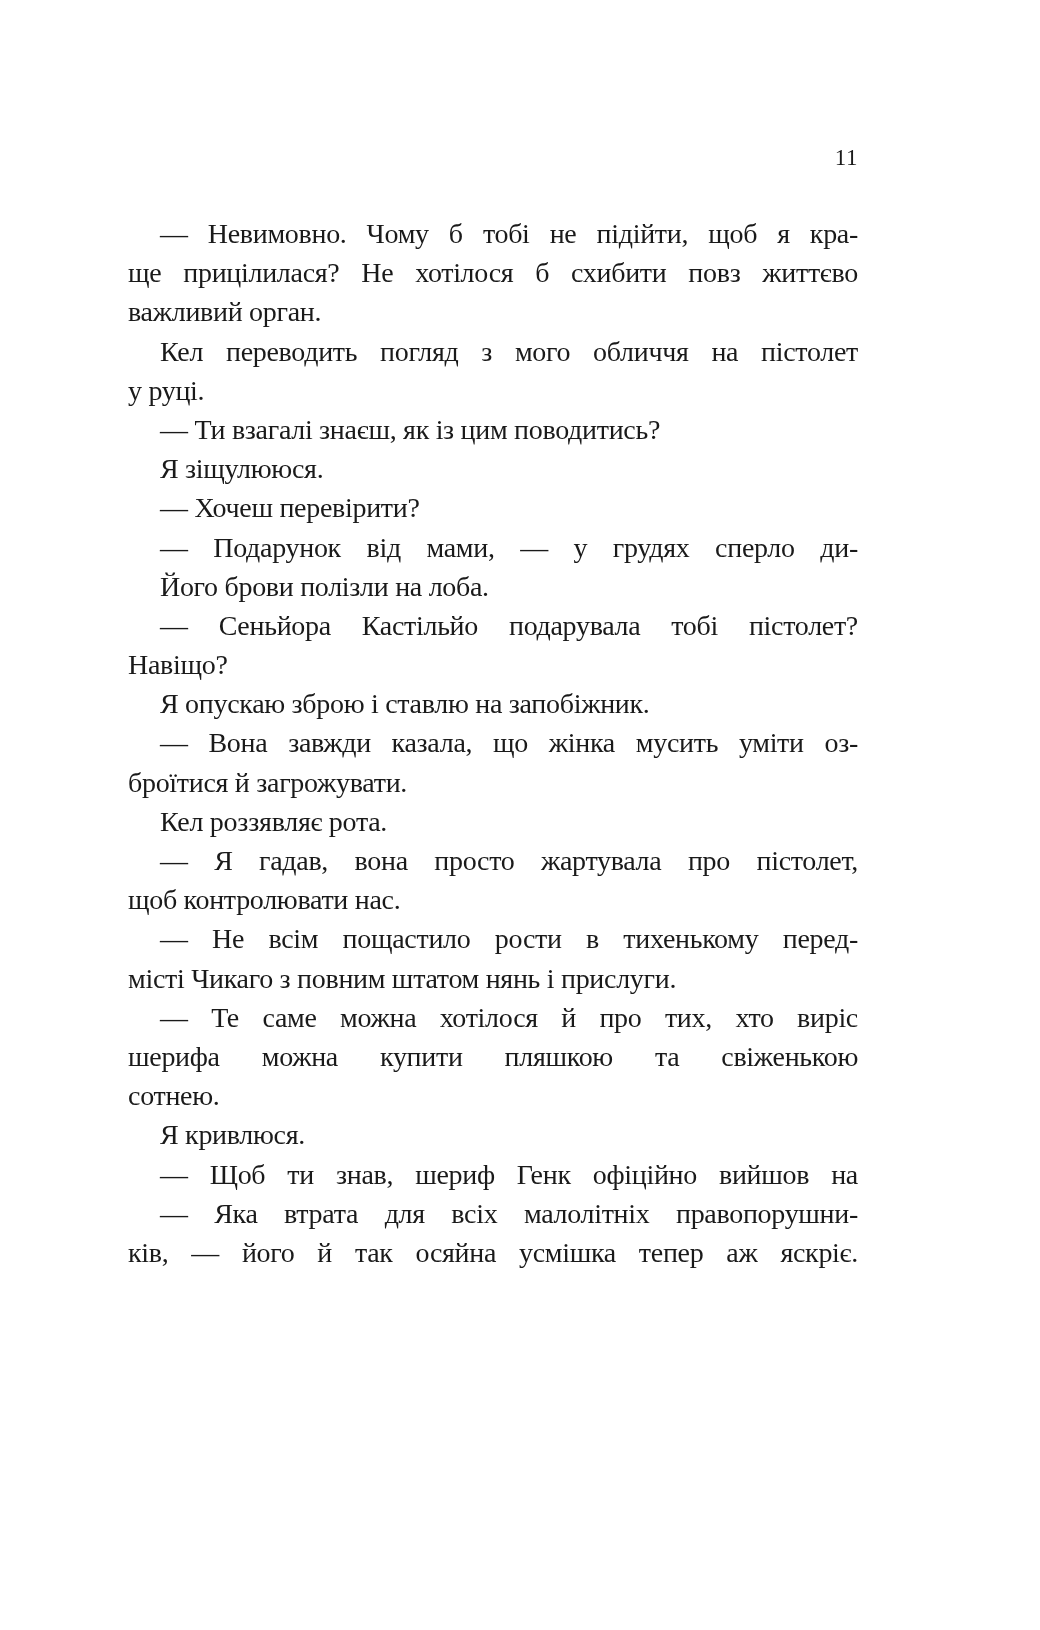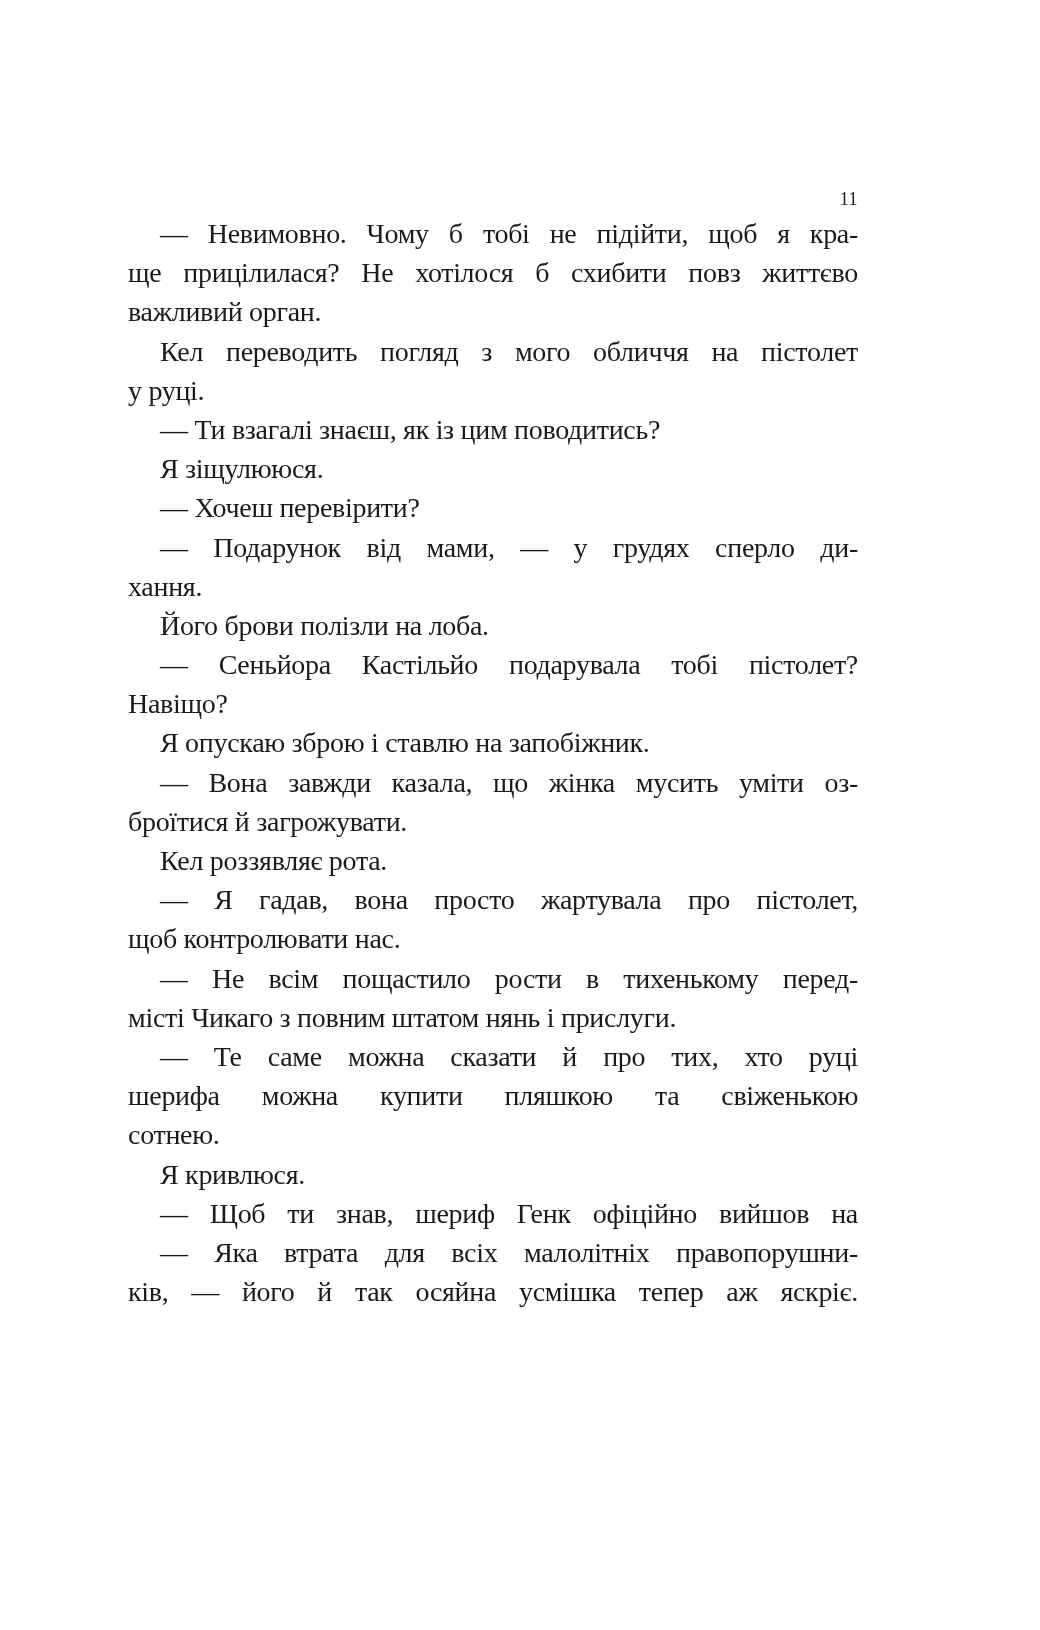--- a/index.html
+++ b/index.html
@@ -19,24 +19,23 @@
     position: absolute;
     inset: 0;
     background: #ffffff;
   }
   .page-number {
     position: absolute;
     left: 128px;
     top: 143px;
     width: 730px;
     text-align: right;
-    font-size: 18px;
+    font-size: 23px;
     line-height: 30px;
     letter-spacing: 0.5px;
-    margin-top: 41px;
   }
   .text-block {
     position: absolute;
     left: 128px;
     top: 214px;
     width: 730px;
   }
   .ln {
     font-size: 28px;
     line-height: 39.2px;
@@ -63,33 +62,32 @@
   <div class="text-block">
     <div class="ln ind j">— Невимовно. Чому б тобі не підійти, щоб я кра-</div>
     <div class="ln j">ще прицілилася? Не хотілося б схибити повз життєво</div>
     <div class="ln">важливий орган.</div>
     <div class="ln ind j">Кел переводить погляд з мого обличчя на пістолет</div>
     <div class="ln">у руці.</div>
     <div class="ln ind">— Ти взагалі знаєш, як із цим поводитись?</div>
     <div class="ln ind">Я зіщулююся.</div>
     <div class="ln ind">— Хочеш перевірити?</div>
     <div class="ln ind j">— Подарунок від мами, — у грудях сперло ди-</div>
-    <div class="ln">хання.</div>
     <div class="ln ind">Його брови полізли на лоба.</div>
     <div class="ln ind j">— Сеньйора Кастільйо подарувала тобі пістолет?</div>
     <div class="ln">Навіщо?</div>
     <div class="ln ind">Я опускаю зброю і ставлю на запобіжник.</div>
     <div class="ln ind j">— Вона завжди казала, що жінка мусить уміти оз-</div>
     <div class="ln">броїтися й загрожувати.</div>
     <div class="ln ind">Кел роззявляє рота.</div>
     <div class="ln ind j">— Я гадав, вона просто жартувала про пістолет,</div>
     <div class="ln">щоб контролювати нас.</div>
     <div class="ln ind j">— Не всім пощастило рости в тихенькому перед-</div>
     <div class="ln">місті Чикаго з повним штатом нянь і прислуги.</div>
-    <div class="ln ind j">— Те саме можна сказати й про тих, хто руці</div>
+    <div class="ln ind j">— Те саме можна хотілося й про тих, хто виріс</div>
     <div class="ln j">шерифа можна купити пляшкою та свіженькою</div>
     <div class="ln">сотнею.</div>
     <div class="ln ind">Я кривлюся.</div>
     <div class="ln ind j">— Щоб ти знав, шериф Генк офіційно вийшов на</div>
     <div class="ln ind j">— Яка втрата для всіх малолітніх правопорушни-</div>
     <div class="ln j">ків, — його й так осяйна усмішка тепер аж яскріє.</div>
   </div>
 
 </div>
 

